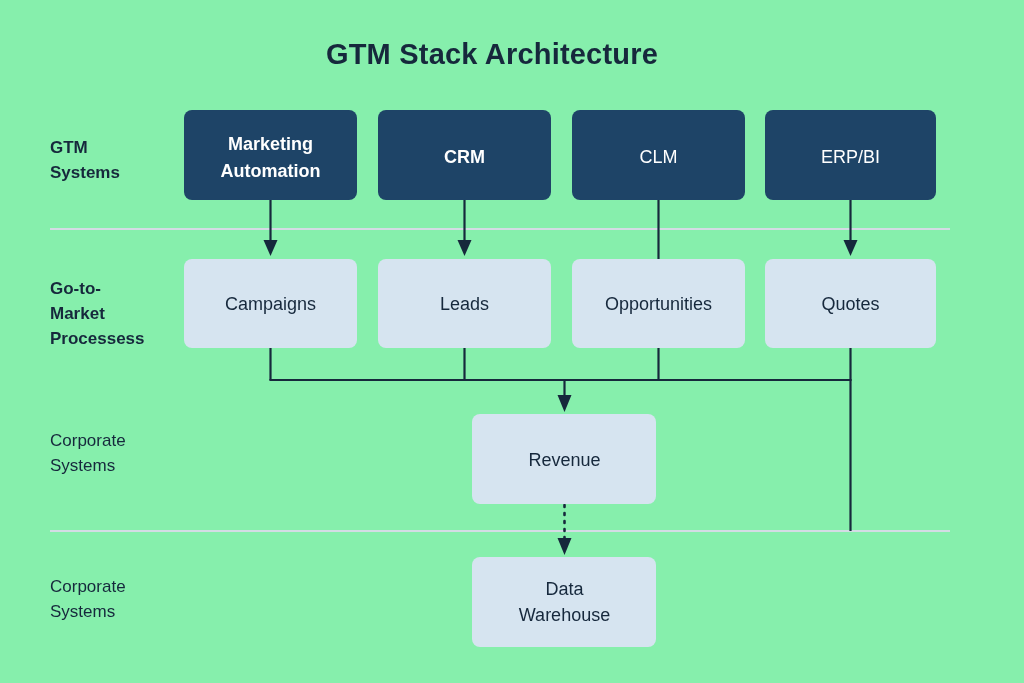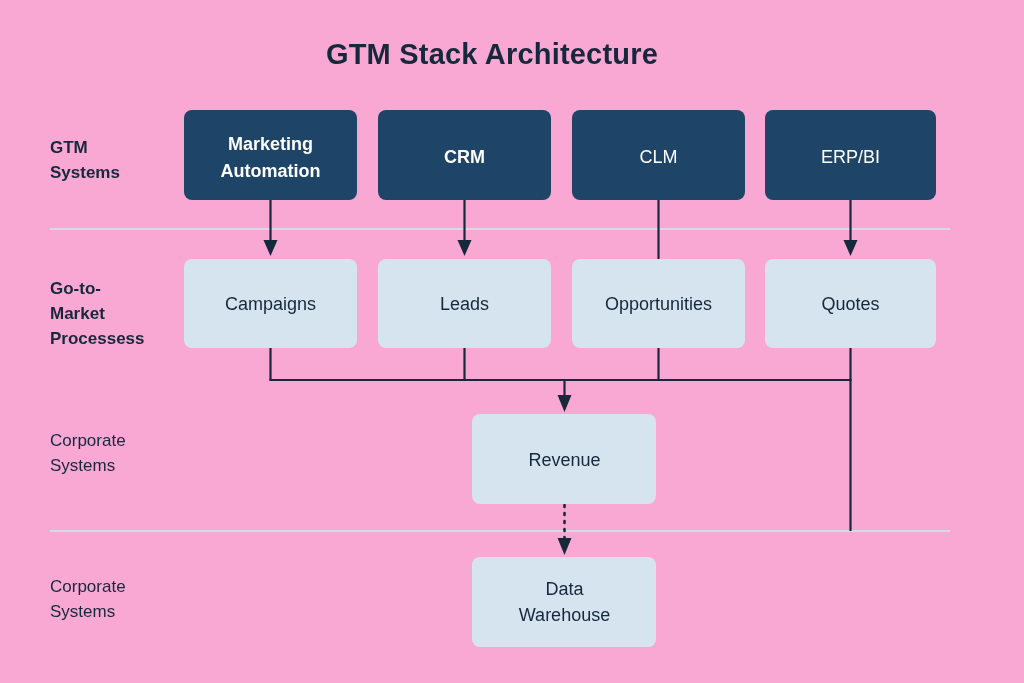--- a/index.html
+++ b/index.html
@@ -8,21 +8,21 @@
     background: #ffffff;
   }
   body {
     font-family: "Liberation Sans", sans-serif;
     -webkit-font-smoothing: antialiased;
   }
   #canvas {
     position: relative;
     width: 1024px;
     height: 683px;
-    background: #f9a8d4;
+    background: #86efac;
     overflow: hidden;
   }
   svg.diagram {
     position: absolute;
     left: 0;
     top: 0;
     width: 1024px;
     height: 683px;
   }
   .title-text {

